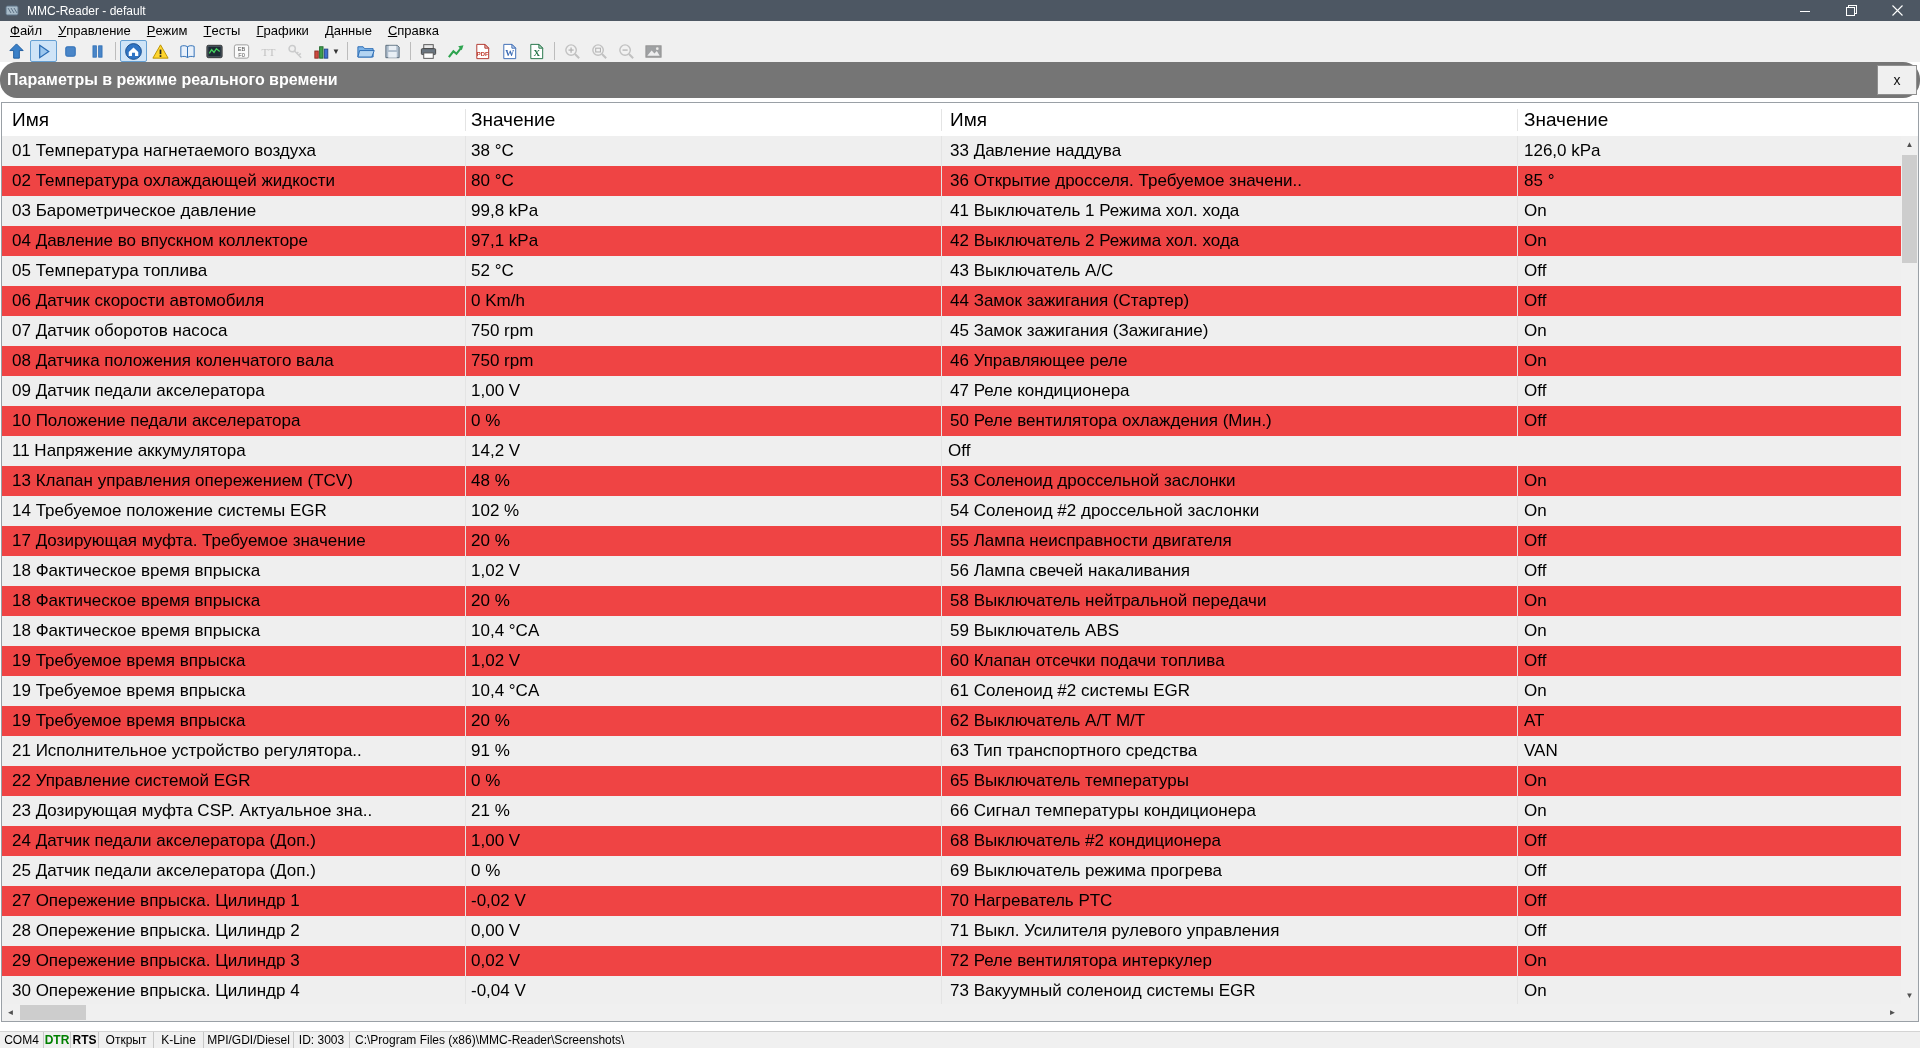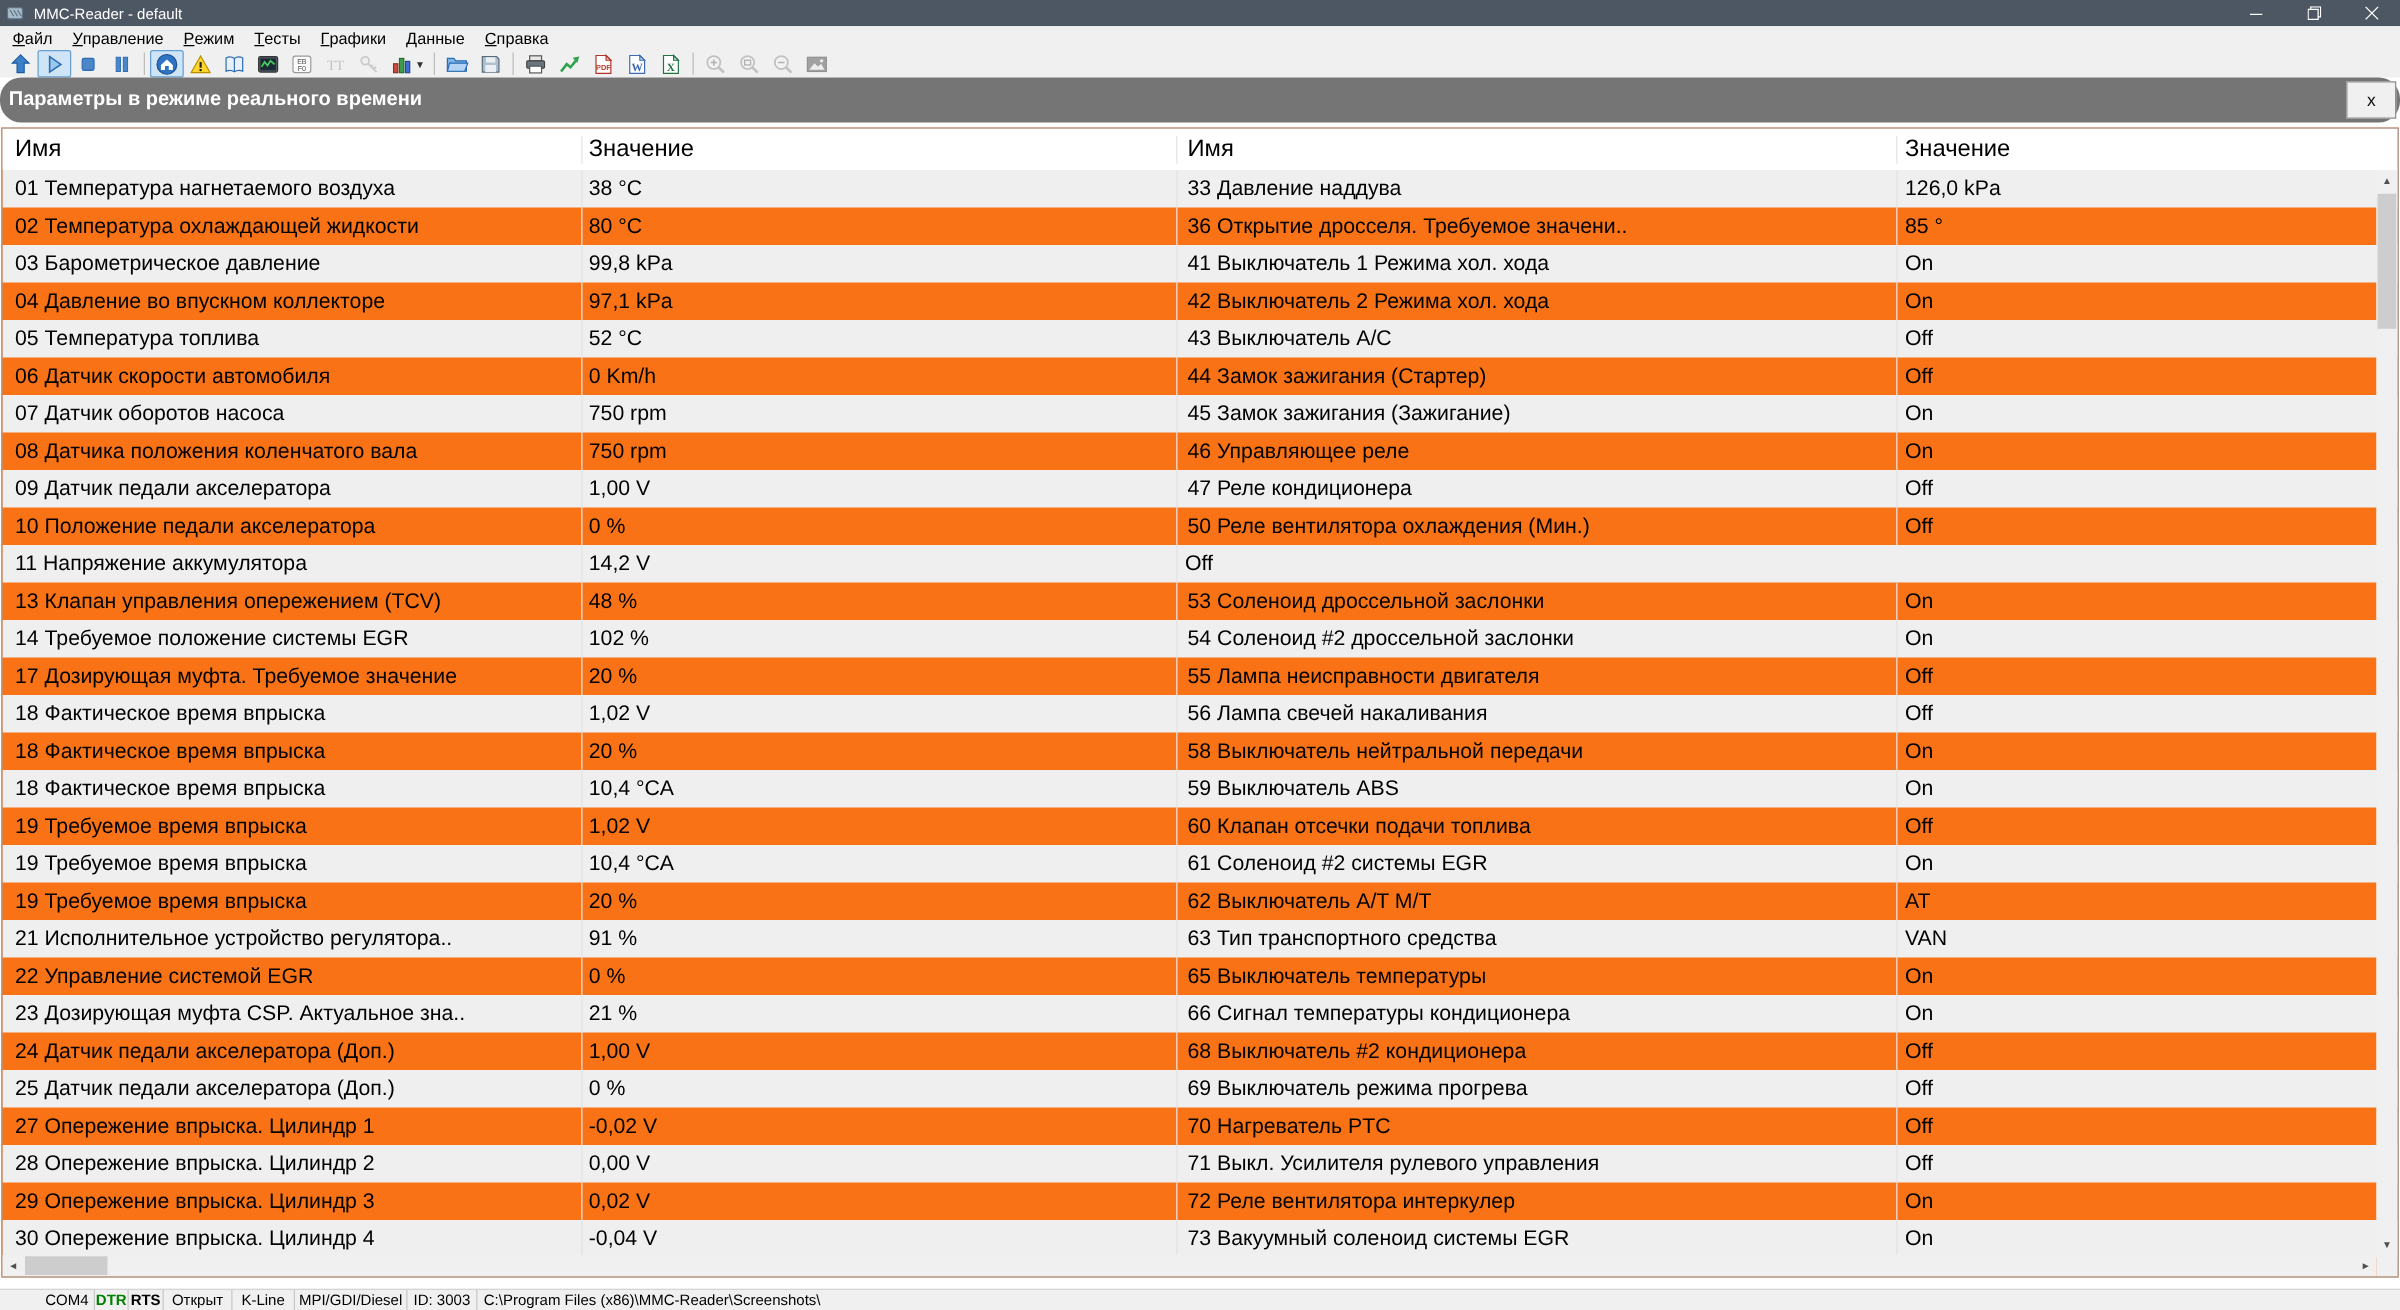--- a/index.html
+++ b/index.html
@@ -28,21 +28,21 @@
   .tbtn.active { background:#cfe4f7; border-color:#66a0d2; }
   .tbtn.disabled svg { opacity:.45; filter:grayscale(.8); }
   .tbtn .dd { font-size:8px; color:#333; margin-left:1px; }
   .tsep { width:1px; height:18px; background:#bcbcbc; margin:0 4px; flex:0 0 1px; }
 
   
   .panelbar { height:36px; background:#757575; display:flex; align-items:center; color:#fff; font-weight:bold; font-size:16px; padding-left:7px; position:relative;border-radius:17px; }
   .panel-close { position:absolute; right:3px; top:3px; width:40px; height:30px; background:#f0f0f0; border:1px solid #8f8f8f; font-size:14px; color:#111; font-family:"Liberation Sans",sans-serif; line-height:26px; text-align:center; padding:0; }
 
   
-  .tablewrap { position:absolute; left:1px; right:1px; top:102px; height:920px; border:1px solid #9aa0a6; background:#f97316; }
+  .tablewrap { position:absolute; left:1px; right:1px; top:102px; height:920px; border:1px solid #9aa0a6; background:#ef4444; }
   .thead { display:flex; height:33px; font-size:19px; align-items:center; background:#fff; }
   .rows  { height:870px; overflow:hidden; }
   .trow  { display:flex; height:30px; line-height:30px; font-size:17px; }
   .trow.stripe { background:#efefef; }
   .cell { white-space:nowrap; overflow:hidden; }
   .c1 { width:464px; padding-left:10px; border-right:1px solid #e4e4e4; }
   .c2 { width:476px; padding-left:5px;  border-right:1px solid #e4e4e4; }
   .c3 { width:576px; padding-left:8px;  border-right:1px solid #e4e4e4; }
   .c4 { flex:1; padding-left:6px; }
 
@@ -498,21 +498,21 @@
   </div>
   <div class="hscroll">
     <div class="harrow" style="left:0">◄</div>
     <div class="hthumb"></div>
     <div class="harrow" style="right:0">►</div>
   </div>
   <div class="corner"></div>
 </div>
 
 <div class="statusbar" id="statusbar">
-    <div class="sfield" style="width: 44px; margin-left: 32px;">COM4</div>
+    <div class="sfield" style="width: 44px;">COM4</div>
     <div class="sfield" style="width: 27px; color: rgb(0, 128, 0); font-weight: bold;">DTR</div>
     <div class="sfield" style="width: 28px; font-weight: bold;">RTS</div>
     <div class="sfield" style="width: 55px;">Открыт</div>
     <div class="sfield" style="width: 50px;">K-Line</div>
     <div class="sfield" style="width: 90px;">MPI/GDI/Diesel</div>
     <div class="sfield" style="width: 56px;">ID: 3003</div>
     <div class="sfield left" style="flex: 1 1 0%;">C:\Program Files (x86)\MMC-Reader\Screenshots\</div>
   </div>
 
 </body></html>

